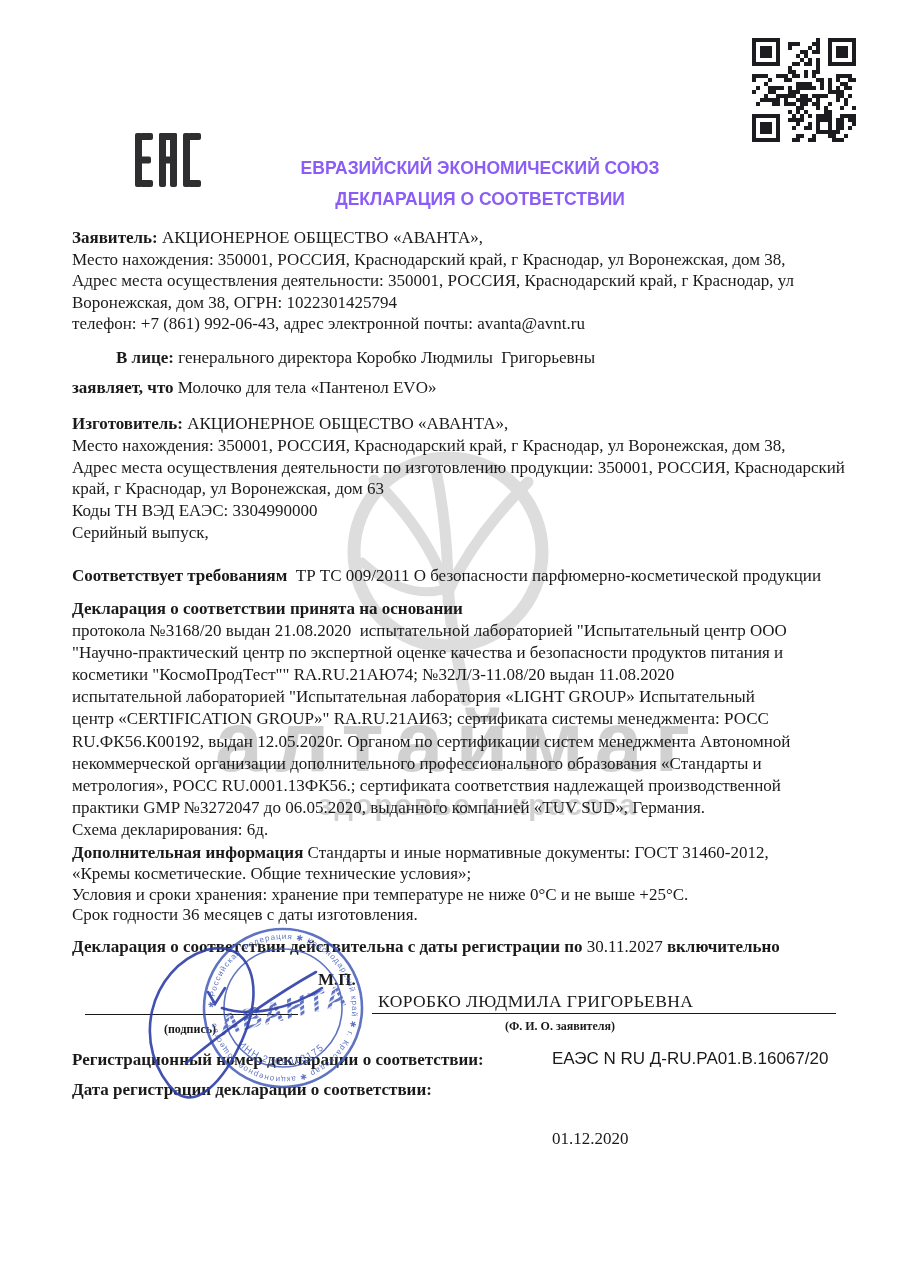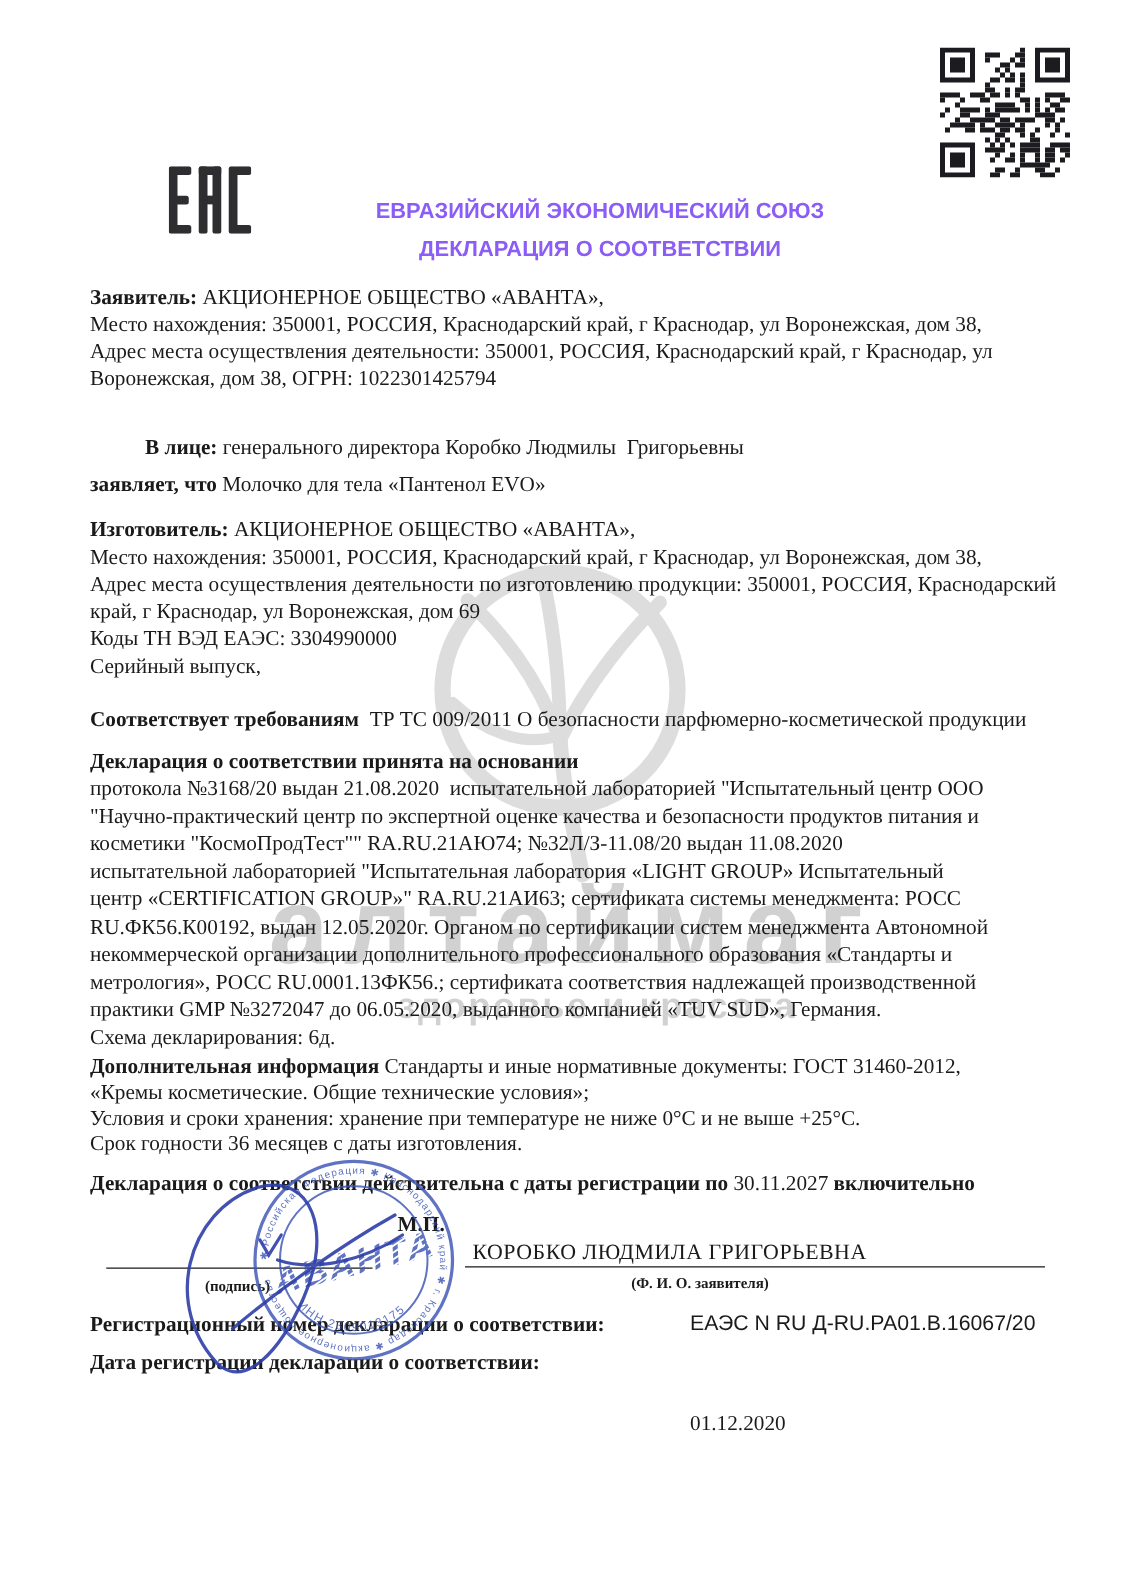--- a/index.html
+++ b/index.html
@@ -280,32 +280,33 @@
 
   <div class="title" style="top:158px;">ЕВРАЗИЙСКИЙ ЭКОНОМИЧЕСКИЙ СОЮЗ</div>
   <div class="title" style="top:189px;">ДЕКЛАРАЦИЯ О СООТВЕТСТВИИ</div>
 
   <div id="doc-lines">
       <div class="sec" style="top: 227px; line-height: 21.6px;">
         <div><b>Заявитель: </b>АКЦИОНЕРНОЕ ОБЩЕСТВО «АВАНТА»,</div>
         <div>Место нахождения: 350001, РОССИЯ, Краснодарский край, г Краснодар, ул Воронежская, дом 38,</div>
         <div>Адрес места осуществления деятельности: 350001, РОССИЯ, Краснодарский край, г Краснодар, ул</div>
         <div>Воронежская, дом 38, ОГРН: 1022301425794</div>
+        <div>телефон: +7 (861) 992-06-43, адрес электронной почты: avanta@avnt.ru</div>
       </div>
       <div class="sec" style="top: 347px; line-height: 21.6px; margin-left: 44px;">
         <div><b>В лице: </b>генерального директора Коробко Людмилы  Григорьевны</div>
       </div>
       <div class="sec" style="top: 377px; line-height: 21.6px;">
         <div><b>заявляет, что </b>Молочко для тела «Пантенол EVO»</div>
       </div>
       <div class="sec" style="top: 413px; line-height: 21.8px;">
         <div><b>Изготовитель: </b>АКЦИОНЕРНОЕ ОБЩЕСТВО «АВАНТА»,</div>
         <div>Место нахождения: 350001, РОССИЯ, Краснодарский край, г Краснодар, ул Воронежская, дом 38,</div>
         <div>Адрес места осуществления деятельности по изготовлению продукции: 350001, РОССИЯ, Краснодарский</div>
-        <div>край, г Краснодар, ул Воронежская, дом 69</div>
+        <div>край, г Краснодар, ул Воронежская, дом 63</div>
         <div>Коды ТН ВЭД ЕАЭС: 3304990000</div>
         <div>Серийный выпуск,</div>
       </div>
       <div class="sec" style="top: 565px; line-height: 21.6px;">
         <div><b>Соответствует требованиям</b>  ТР ТС 009/2011 О безопасности парфюмерно-косметической продукции</div>
       </div>
       <div class="sec" style="top: 598px; line-height: 22.1px;">
         <div><b>Декларация о соответствии принята на основании</b></div>
         <div>протокола №3168/20 выдан 21.08.2020  испытательной лабораторией "Испытательный центр ООО</div>
         <div>"Научно-практический центр по экспертной оценке качества и безопасности продуктов питания и</div>

